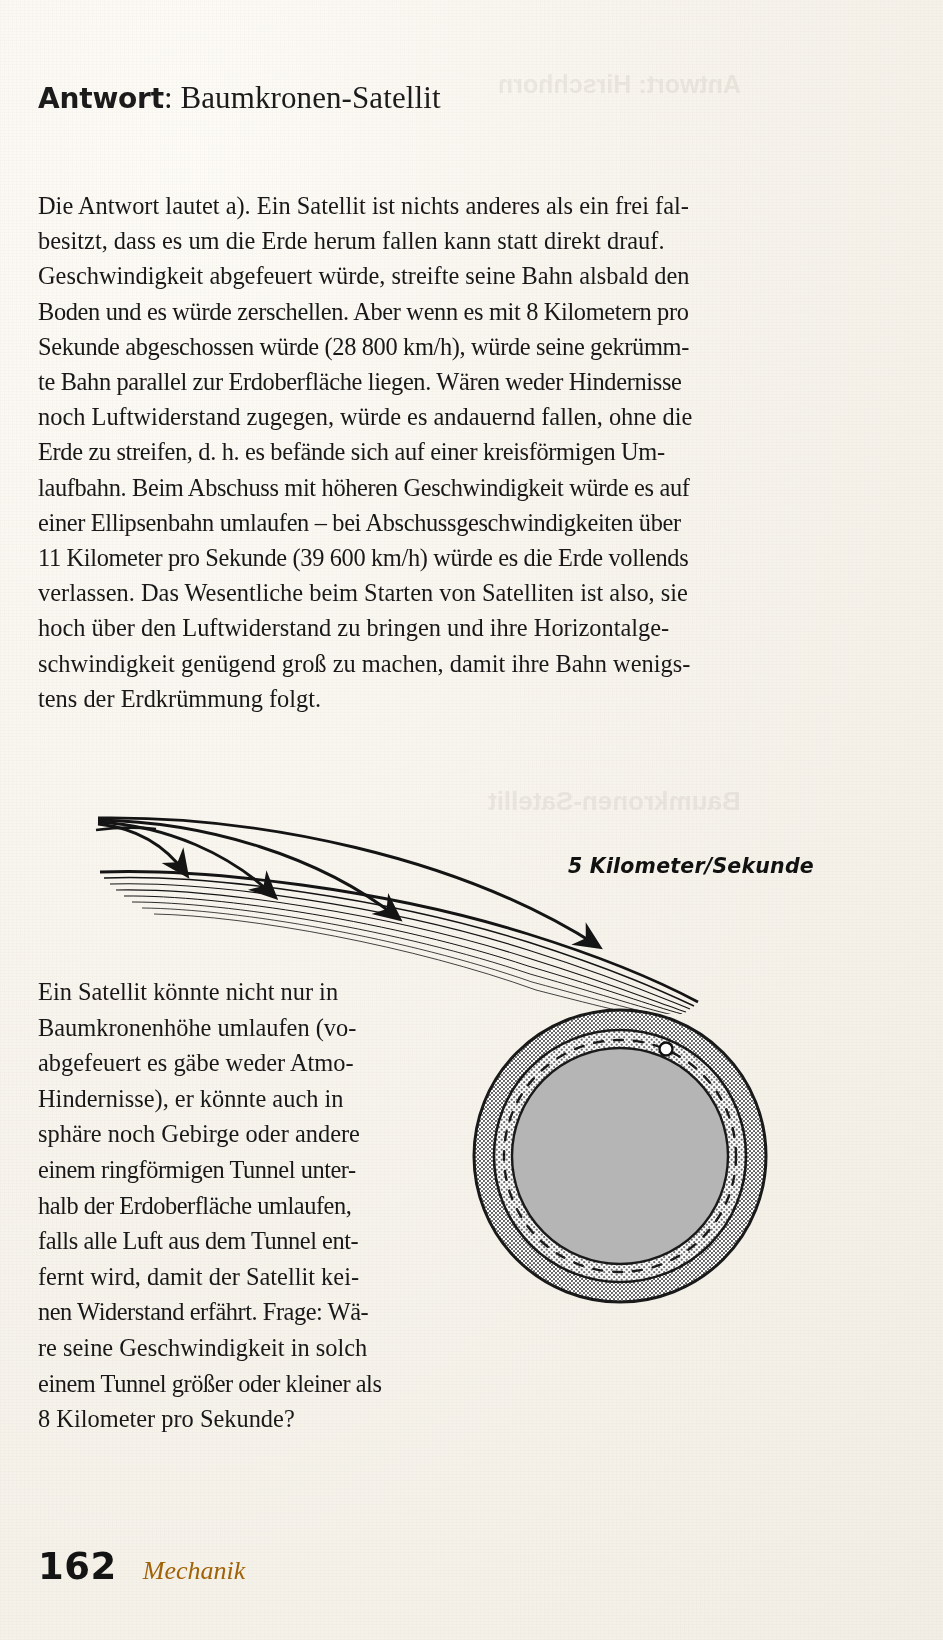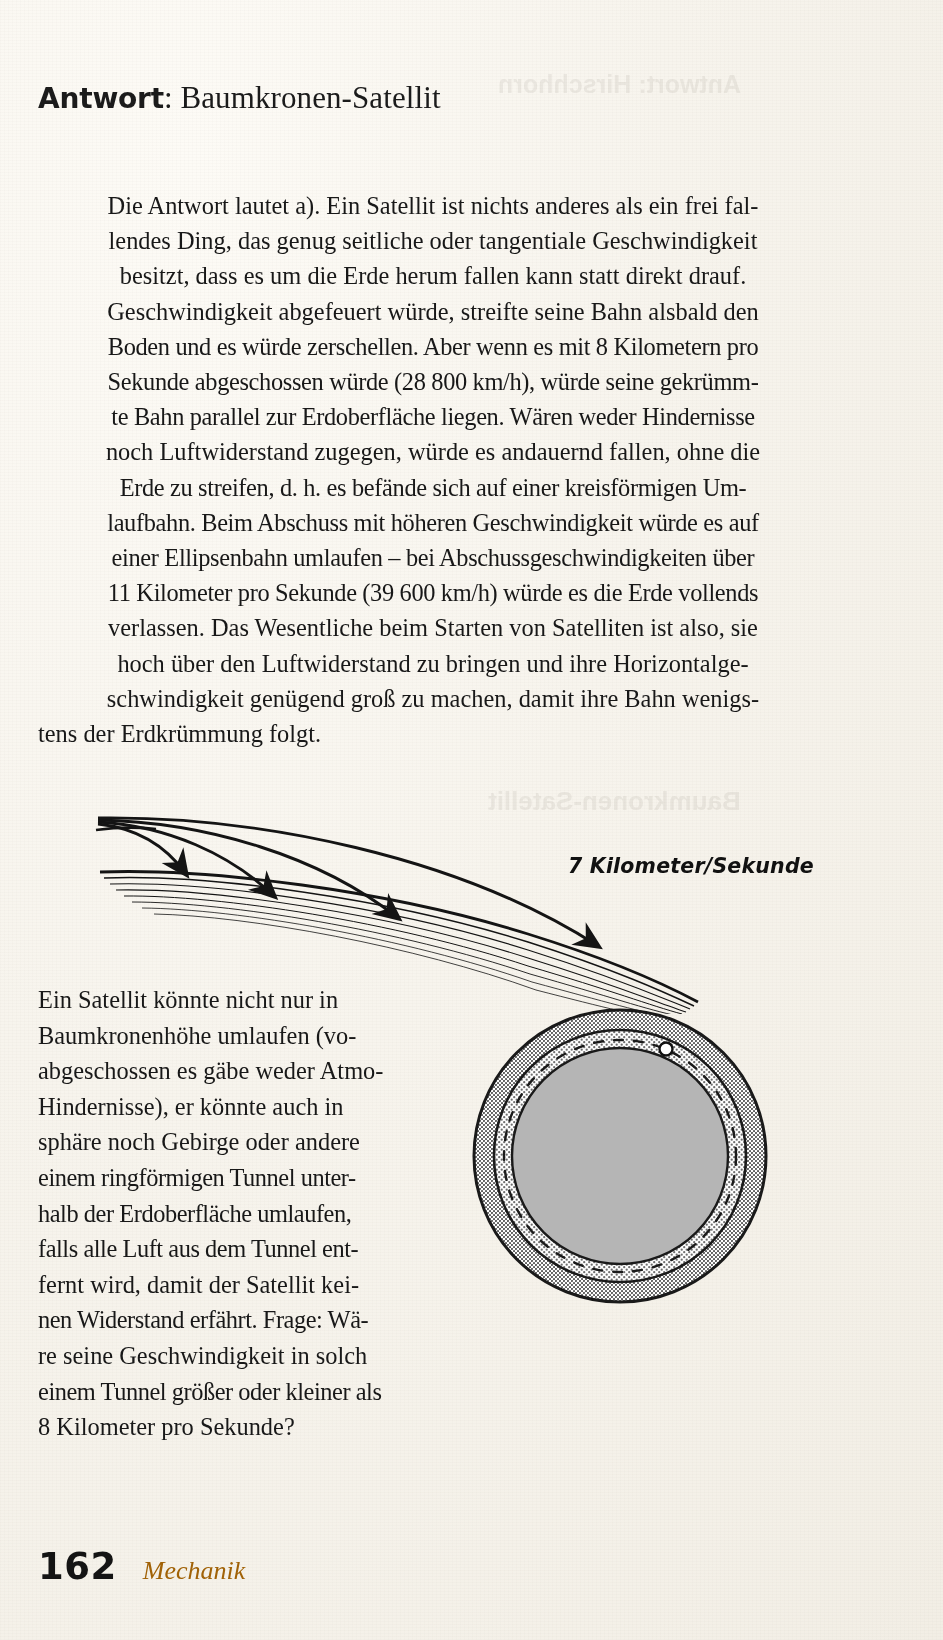--- a/index.html
+++ b/index.html
@@ -82,35 +82,34 @@
     line-height: 35.2px;
     color: #181818;
     text-align: justify;
   }
   .body-text .ln {
     display: block;
     white-space: nowrap;
   }
   .body-text .ln.j {
     display: flex;
-    justify-content: center;
+    justify-content: flex-start;
   }
   .body-text .ln.j > span { display: inline-block; }
   .body-text .ln.tight { letter-spacing: -0.35px; }
 
   
   .lower-col {
     position: absolute;
     left: 0;
     top: 958px;
     width: 440px;
     font-size: 24.4px;
     line-height: 35.6px;
     color: #181818;
-    margin-top: 8px;
   }
   .lower-col .ln { display: block; white-space: nowrap; }
   .lower-col .ln.j { display: flex; justify-content: space-between; }
   .lower-col .ln.j > span { display: inline-block; }
   .lower-col .ln.tight { letter-spacing: -0.45px; }
 
   
   .fig-traj {
     position: absolute;
     left: 20px;
@@ -172,23 +171,20 @@
 
 <div class="content">
 
   <div class="heading">
     <span class="hd-bold">Antwort</span><span class="hd-rest">: Baumkronen-Satellit</span>
   </div>
 
   <div class="body-text">
     <span class="ln j">
         <span>Die Antwort lautet a). Ein Satellit ist nichts anderes als ein frei fal-</span>
-      </span>
-    <span class="ln j">
-        <span>lendes Ding, das genug seitliche oder tangentiale Geschwindigkeit</span>
       </span>
     <span class="ln j">
         <span>besitzt, dass es um die Erde herum fallen kann statt direkt drauf.</span>
       </span>
     <span class="ln j">
         <span>Geschwindigkeit abgefeuert würde, streifte seine Bahn alsbald den</span>
       </span>
     <span class="ln j tight">
         <span>Boden und es würde zerschellen. Aber wenn es mit 8 Kilometern pro</span>
       </span>
@@ -249,21 +245,21 @@
       <path d="M40,30 C 78,34 108,52 128,80" stroke="#141414" stroke-width="2.9" fill="none" marker-end="url(#ah)"></path>
 
       <path d="M40,28 C 110,32 172,60 216,102" stroke="#141414" stroke-width="2.9" fill="none" marker-end="url(#ah)"></path>
 
       <path d="M40,26 C 148,28 262,62 340,124" stroke="#141414" stroke-width="2.9" fill="none" marker-end="url(#ah)"></path>
 
       <path d="M40,24 C 200,22 400,62 540,152" stroke="#141414" stroke-width="2.9" fill="none" marker-end="url(#ah)"></path>
     </svg>
   </div>
 
-  <div class="fig-label">7 Kilometer/Sekunde</div>
+  <div class="fig-label">5 Kilometer/Sekunde</div>
 
   <div class="fig-earth">
     <svg width="320" height="320" viewBox="0 0 320 320">
       <defs>
         <pattern id="stipple" width="5" height="5" patternUnits="userSpaceOnUse">
           <rect width="5" height="5" fill="#ffffff"></rect>
           <circle cx="1.2" cy="1.2" r="1.15" fill="#6f6f6f"></circle>
           <circle cx="3.7" cy="3.7" r="1.15" fill="#6f6f6f"></circle>
         </pattern>
         <pattern id="stippleDense" width="4" height="4" patternUnits="userSpaceOnUse">
@@ -287,21 +283,21 @@
   </div>
 
   <div class="lower-col">
     <span class="ln j">
         <span>Ein Satellit könnte nicht nur in</span>
       </span>
     <span class="ln j">
         <span>Baumkronenhöhe umlaufen (vo-</span>
       </span>
     <span class="ln j">
-        <span>abgeschossen es gäbe weder Atmo-</span>
+        <span>abgefeuert es gäbe weder Atmo-</span>
       </span>
     <span class="ln j">
         <span>Hindernisse), er könnte auch in</span>
       </span>
     <span class="ln j">
         <span>sphäre noch Gebirge oder andere</span>
       </span>
     <span class="ln j tight">
         <span>einem ringförmigen Tunnel unter-</span>
       </span>

